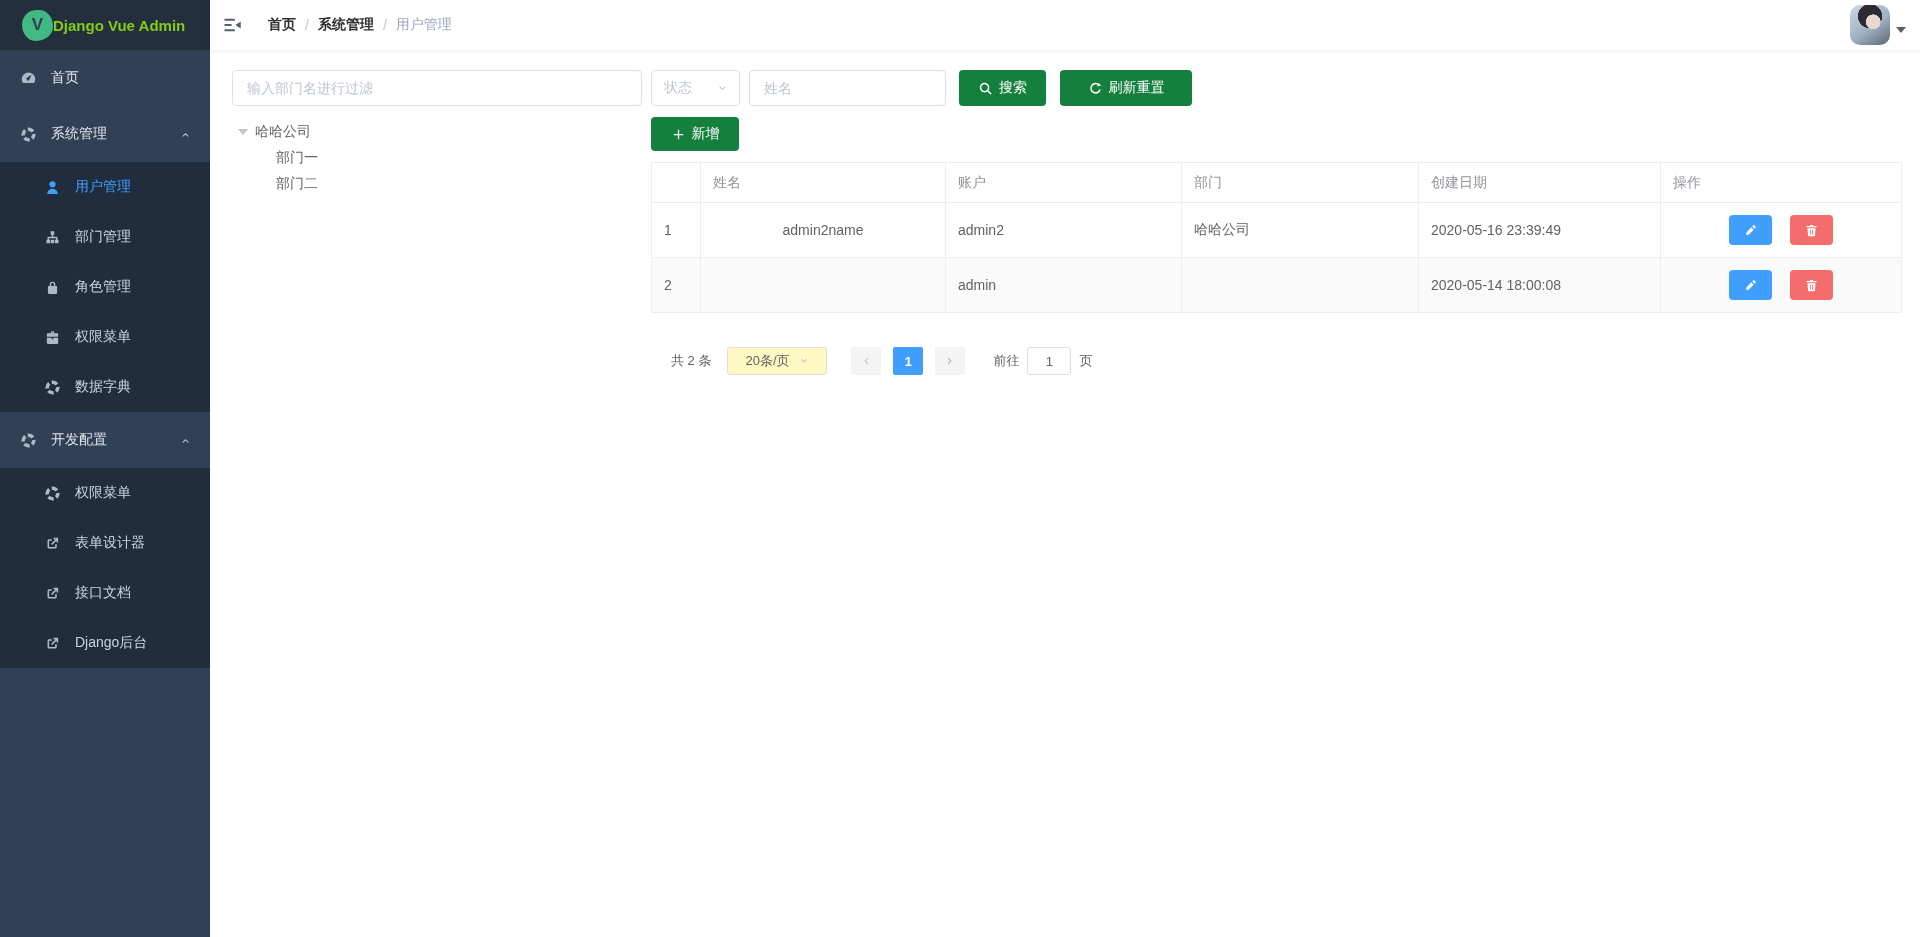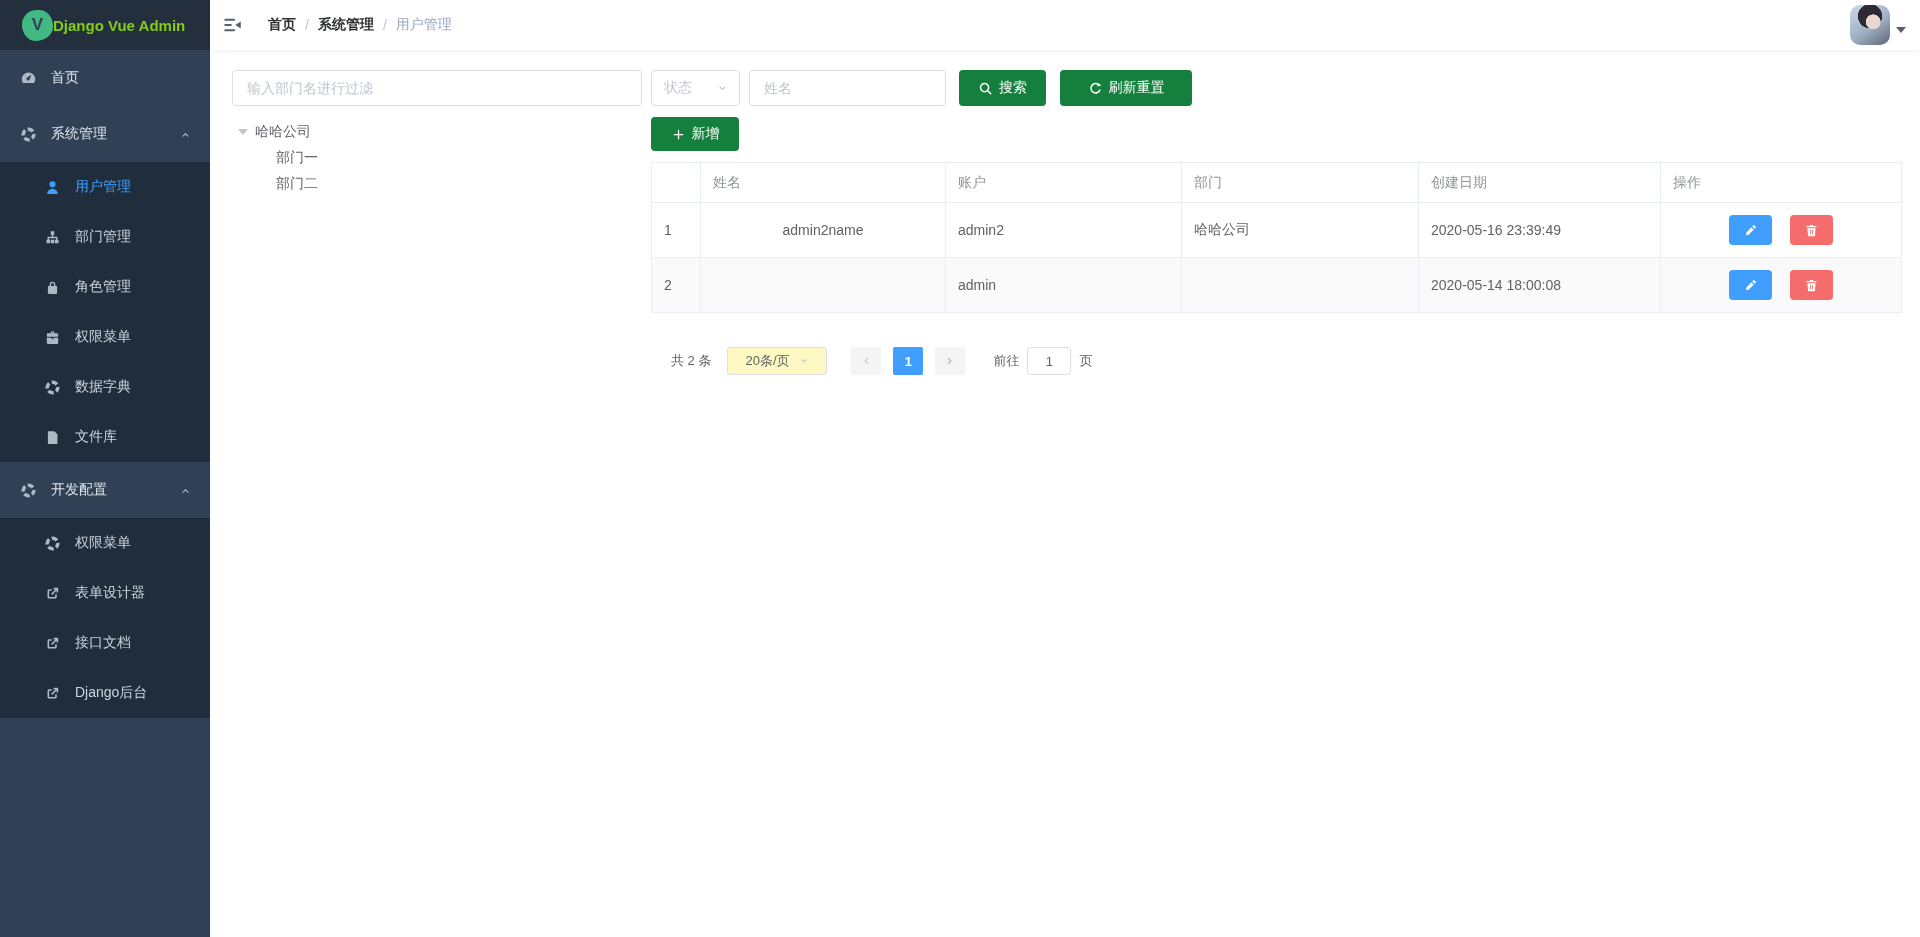--- a/index.html
+++ b/index.html
@@ -162,28 +162,20 @@
           </span>
           <span>权限菜单</span>
         </div>
         <div class="menu-item">
           <span class="mi-icon">
             <svg viewBox="0 0 24 24">
                 <circle cx="12" cy="12" r="7.5" fill="none" stroke="currentColor" stroke-width="5" stroke-dasharray="8 3.78" stroke-dashoffset="2"></circle>
               </svg>
           </span>
           <span>数据字典</span>
-        </div>
-        <div class="menu-item">
-          <span class="mi-icon">
-            <svg viewBox="0 0 24 24" fill="currentColor">
-                <path d="M6.5 3h8L19 7.5V20c0 .6-.4 1-1 1H6.5c-.6 0-1-.4-1-1V4c0-.6.4-1 1-1zM8 11h8v1.8H8V11zm0 4h8v1.8H8V15z"></path>
-              </svg>
-          </span>
-          <span>文件库</span>
         </div>
       </div>
 
       <div class="menu-item">
         <span class="mi-icon">
           <svg viewBox="0 0 24 24">
               <circle cx="12" cy="12" r="7.5" fill="none" stroke="currentColor" stroke-width="5" stroke-dasharray="8 3.78" stroke-dashoffset="2"></circle>
             </svg>
         </span>
         <span>开发配置</span>

